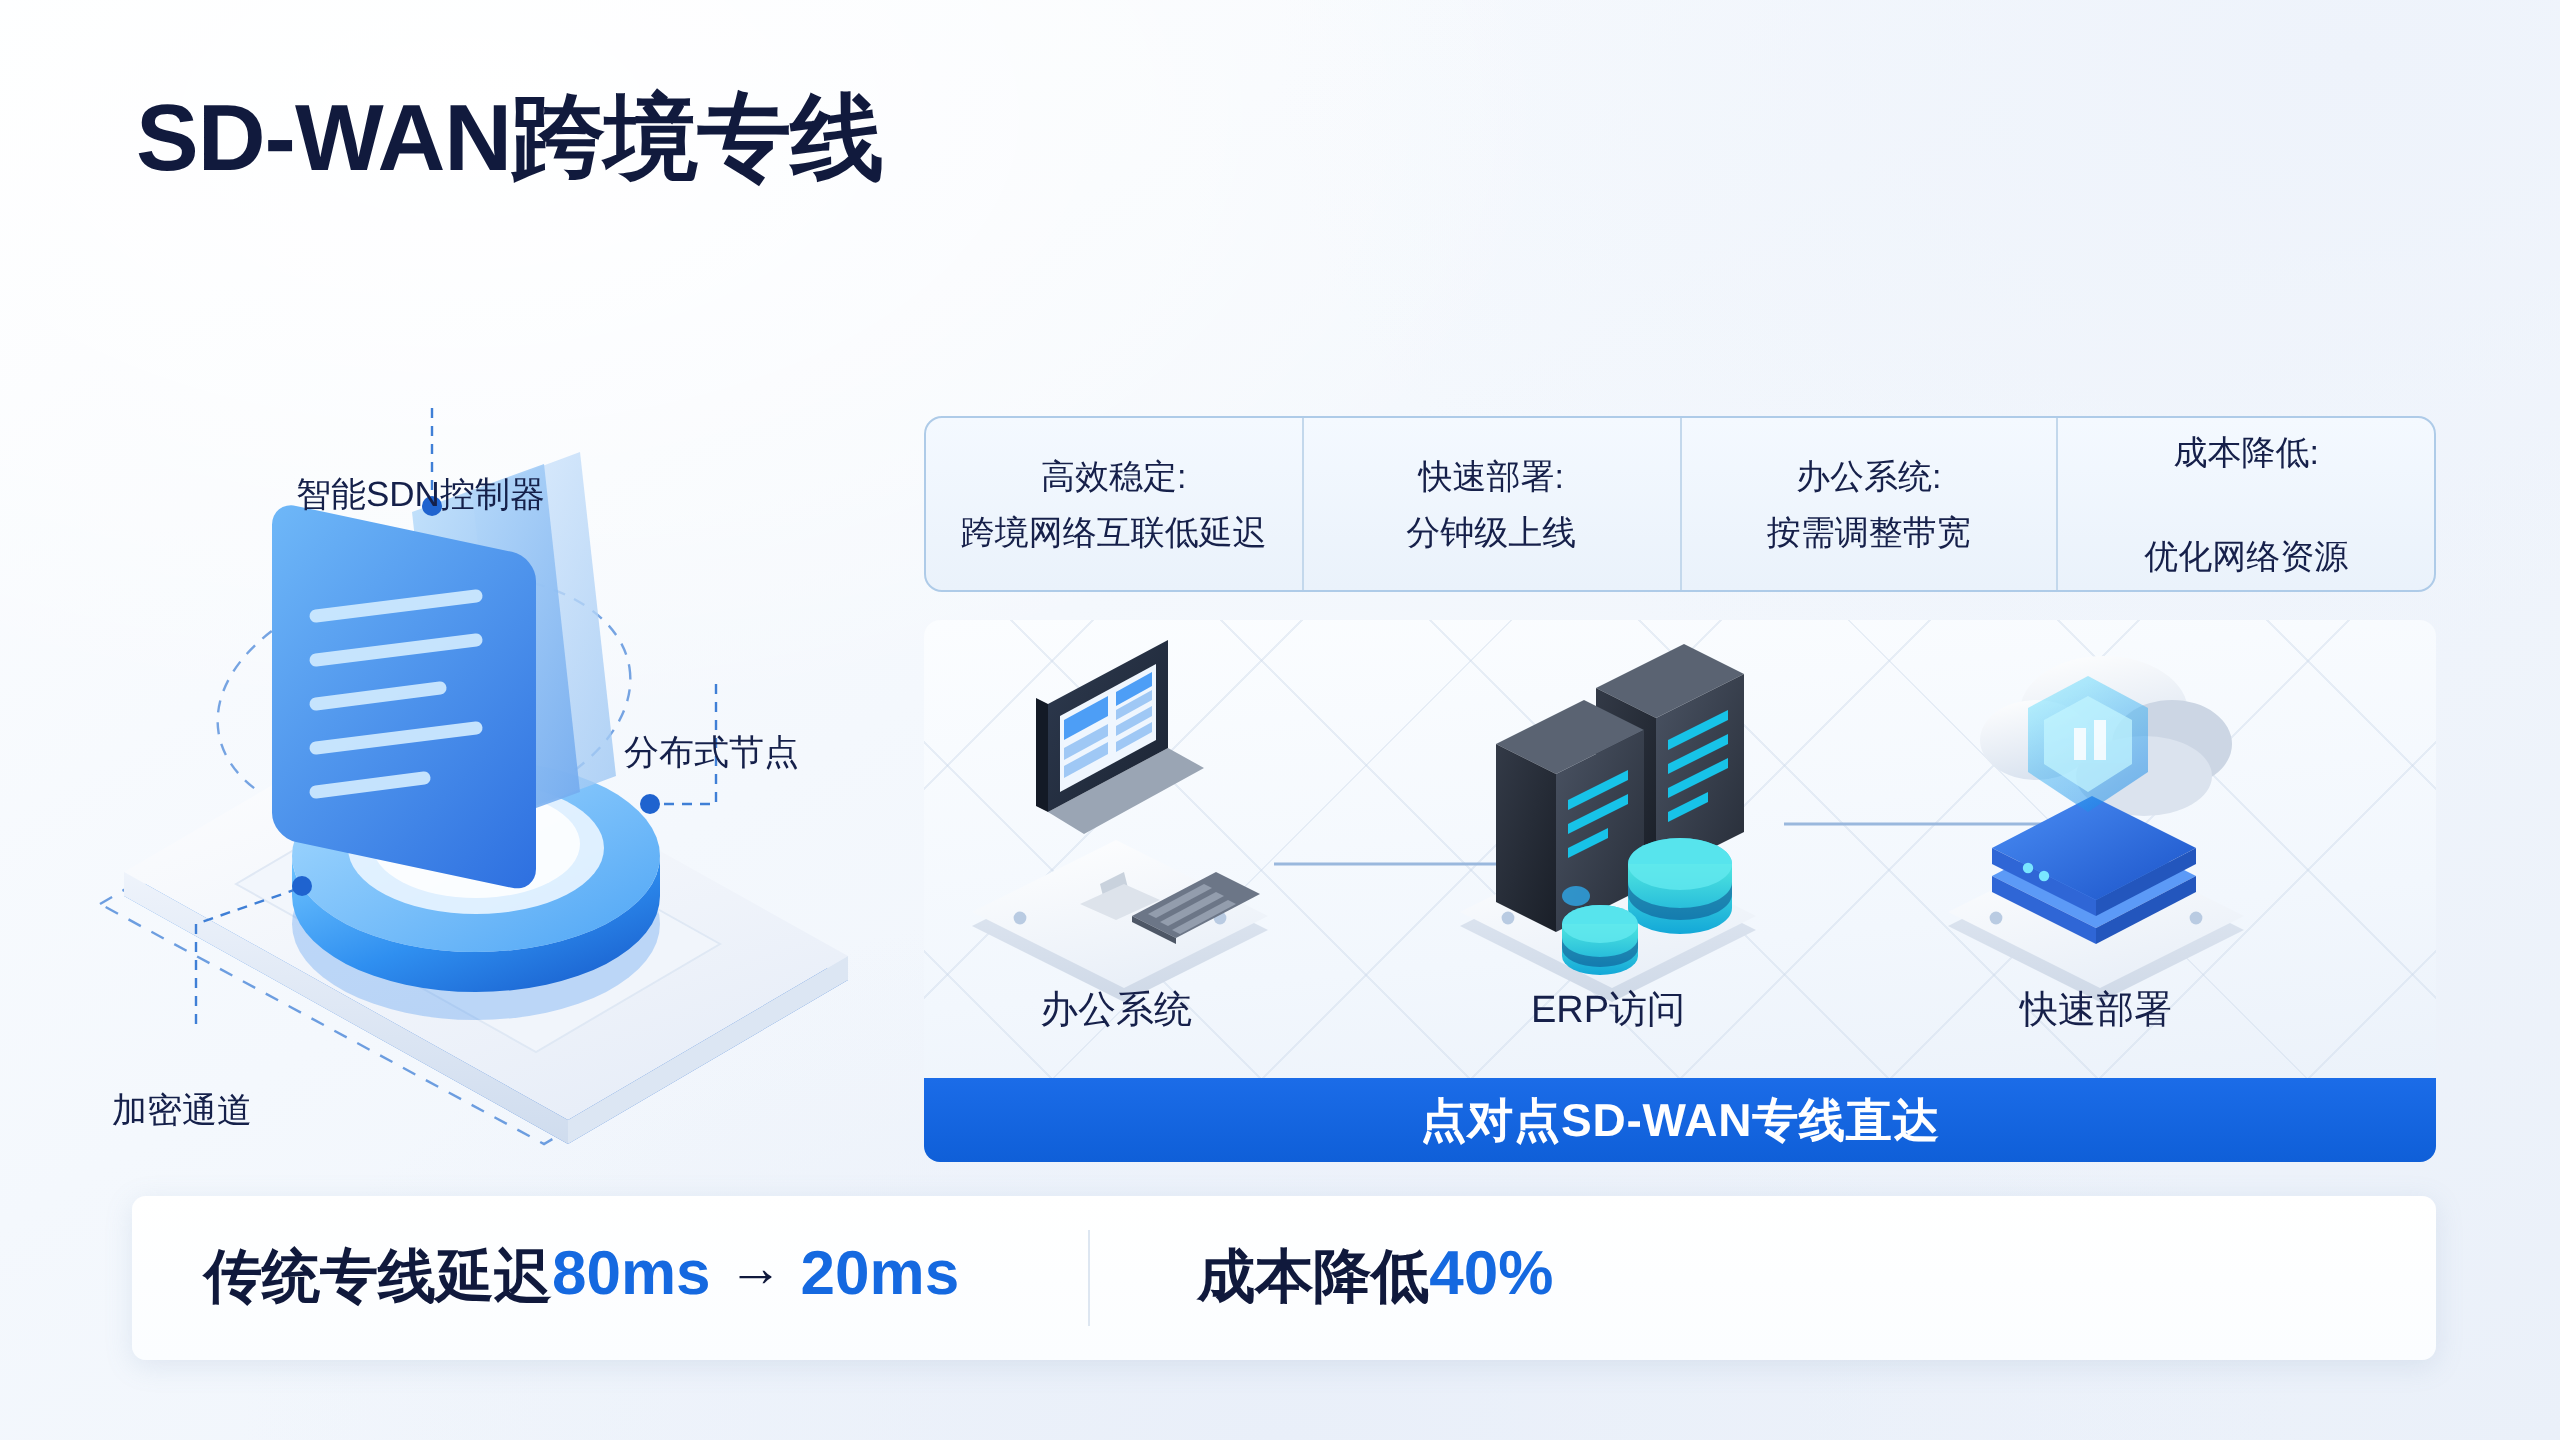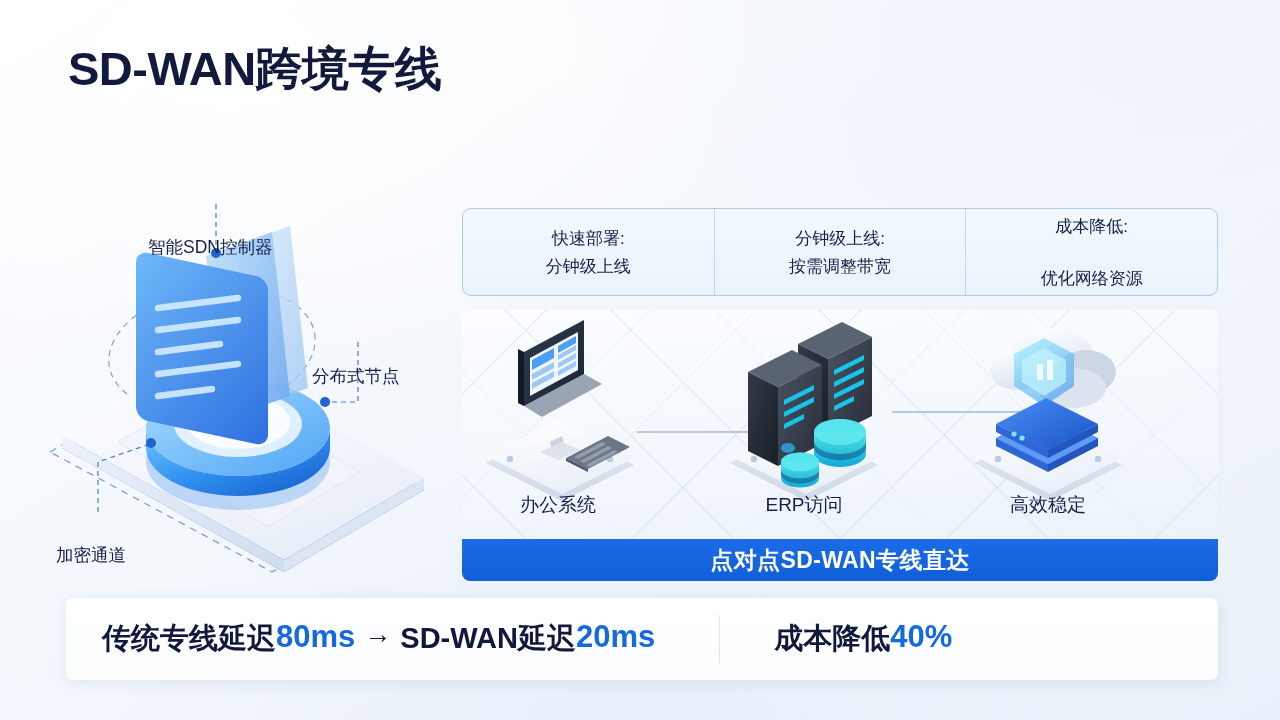--- a/index.html
+++ b/index.html
@@ -179,25 +179,29 @@
       <circle cx="111" cy="253" r="5" fill="#1f63cf"></circle>
     </svg>
 
     <div class="ill-label lbl-ctrl">智能SDN控制器</div>
     <div class="ill-label lbl-node">分布式节点</div>
     <div class="ill-label lbl-tunnel">加密通道</div>
   </div>
 
   <div class="features">
     <div class="feat">
+      <div class="feat-t">高效稳定:</div>
+      <div class="feat-d">跨境网络互联低延迟</div>
+    </div>
+    <div class="feat">
       <div class="feat-t">快速部署:</div>
       <div class="feat-d">分钟级上线</div>
     </div>
     <div class="feat">
-      <div class="feat-t">分钟级上线:</div>
+      <div class="feat-t">办公系统:</div>
       <div class="feat-d">按需调整带宽</div>
     </div>
     <div class="feat">
       <div class="feat-t">成本降低:</div>
       <div class="feat-d">优化网络资源</div>
     </div>
   </div>
 
   <div class="topo">
     <div class="topo-stage">
@@ -344,32 +348,31 @@
           <g opacity=".95">
             <path d="M582 28 L612 44 L612 76 L582 96 L552 76 L552 44 Z" fill="url(#shield)" opacity=".55"></path>
             <path d="M582 38 L604 50 L604 72 L582 86 L560 72 L560 50 Z" fill="#bff4ff" opacity=".75"></path>
             <path d="M575 54 h6 v16 h-6 Z M585 50 h6 v20 h-6 Z" fill="#ffffff" opacity=".85"></path>
           </g>
         </g>
       </svg>
 
       <div class="node-label nl1">办公系统</div>
       <div class="node-label nl2">ERP访问</div>
-      <div class="node-label nl3">高效稳定</div>
+      <div class="node-label nl3">快速部署</div>
     </div>
 
     <div class="banner">点对点SD-WAN专线直达</div>
   </div>
 
   <div class="stats">
     <div class="stat stat-1">
       <span class="st-txt">传统专线延迟</span>
       <span class="st-hi">80ms</span>
       <span class="st-arrow">→</span>
-      <span class="st-txt">SD-WAN延迟</span>
       <span class="st-hi">20ms</span>
     </div>
     <div class="sep"></div>
     <div class="stat stat-2">
       <span class="st-txt">成本降低</span>
       <span class="st-hi">40%</span>
     </div>
   </div>
 
 </div>

